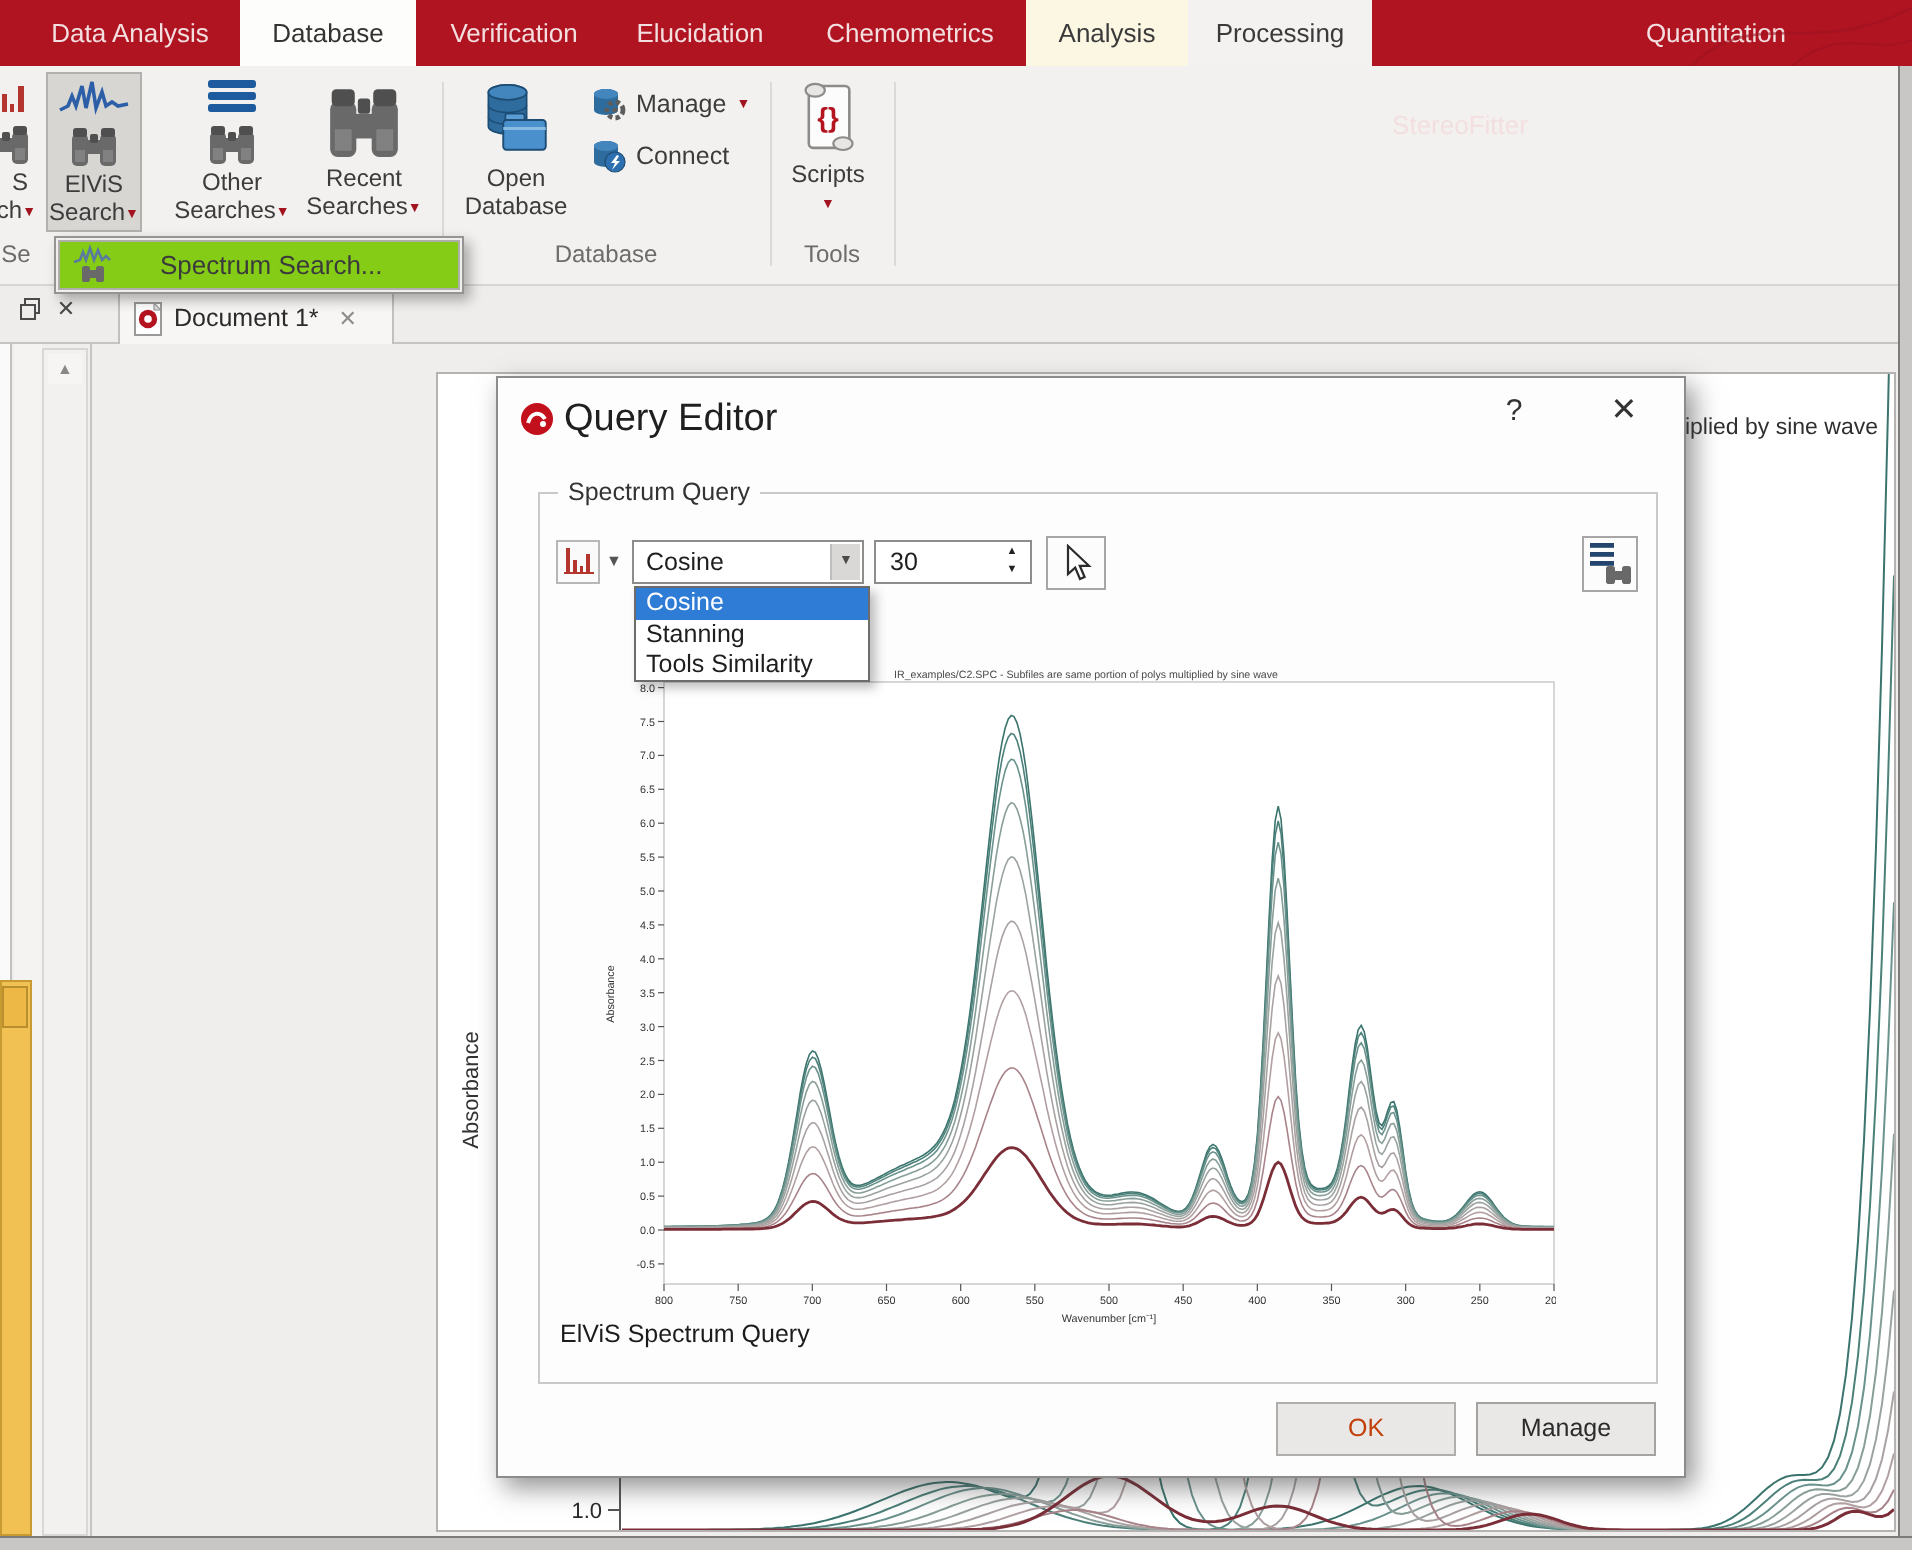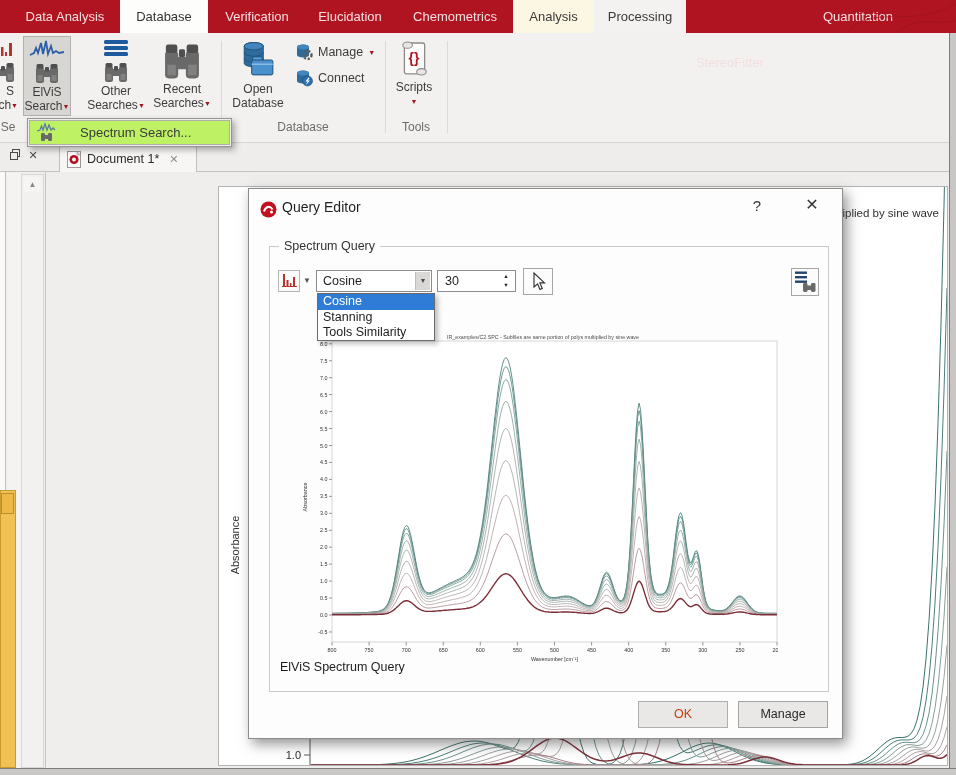--- a/index.html
+++ b/index.html
@@ -16,42 +16,42 @@
 .bigbtn.pressed{background:#d8d6d3;border:1px solid #b2b0ae}
 .bigbtn .ic{display:block;margin:2px auto 1px}
 .bb-lbl{line-height:13.5px}
 .caret{color:#a3121f;font-size:7px;vertical-align:1px}
 .grplabel{position:absolute;top:87px;font-size:12px;color:#6e6c6a;text-align:center;width:160px}
 .vsep{position:absolute;top:8px;height:92px;width:1px;background:#dcdad8}
 .smallbtn{position:absolute;display:flex;align-items:center;font-size:12.5px;color:#3c3c3c}
 #managebtn{left:294px;top:9px;height:20px}
 #connectbtn{left:294px;top:35px;height:20px}
 #popupmenu{position:absolute;left:27px;top:118px;width:205px;height:29px;background:#f0efed;border:1px solid #969492;box-shadow:3px 3px 6px rgba(0,0,0,.3);z-index:40}
-#popupitem{position:absolute;left:1px;top:1px;right:1px;bottom:1px;background:#bef264;border:1px solid #b0aeac;display:flex;align-items:center}
+#popupitem{position:absolute;left:1px;top:1px;right:1px;bottom:1px;background:#84cc16;border:1px solid #b0aeac;display:flex;align-items:center}
 #popupitem .lbl{font-size:13px;color:#3b3b3b;margin-left:24px}
 #popupitem svg{margin-left:6px}
 #tabrow{position:absolute;left:0;top:143px;width:949px;height:29px;background:#eeedec;border-bottom:1px solid #c6c4c2;z-index:3}
 .panelbtn{position:absolute;top:5px;width:14px;height:14px;color:#4a4a4a;font-size:11px;line-height:14px;text-align:center}
 #doctab{position:absolute;left:59px;top:2px;width:138px;height:27px;background:#f7f6f5;border:1px solid #c2c0be;border-bottom:none;display:flex;align-items:center}
 #doctab .lbl{font-size:12.5px;color:#2b2b2b;margin-left:6px}
 #doctab .x{margin-left:10px;color:#8f8d8b;font-size:11px}
 #content{position:absolute;left:0;top:172px;width:949px;height:596px}
 .lstrip1{position:absolute;left:0;top:0;width:6px;height:596px;background:#fafafa;border-right:1px solid #c2c0be}
 .lstrip2{position:absolute;left:7px;top:0;width:14px;height:596px;background:#f4f3f2}
 .lscroll{position:absolute;left:21px;top:2px;width:23px;height:594px;background:#f2f1f0;border:1px solid #d9d7d5}
 .lscroll .up{position:absolute;left:2px;top:2px;width:17px;height:15px;background:#f6f5f4;text-align:center;font-size:8px;color:#8a8886;line-height:15px}
 .lborder{position:absolute;left:45px;top:0;width:1px;height:596px;background:#c6c4c2}
 #yellowstrip{position:absolute;left:0;top:318px;width:16px;height:278px;background:#f2c153;border:1px solid #c79b32;z-index:6}
 #yellowstrip .notch{position:absolute;left:0;top:2px;width:13px;height:21px;background:#eeb847;border:1px solid #b98f2e}
 #chartpanel{position:absolute;left:218px;top:14px;width:730px;height:580px;background:#fff;border:1px solid #b5b3b1}
 #bgchart{position:absolute;left:0;top:0}
 #winborder-r{position:absolute;right:0;top:33px;width:7px;height:742px;background:#c9c7c5;border-left:1px solid #7e7c7a;z-index:8}
 #winborder-b{position:absolute;left:0;bottom:0;width:956px;height:7px;background:#c9c7c5;border-top:1px solid #7e7c7a;z-index:8}
 #dialog{position:absolute;left:248px;top:188px;width:595px;height:551px;background:#fdfdfd;border:1px solid #8e8c8a;box-shadow:4px 5px 12px rgba(60,60,60,.55);z-index:20}
-#dlg-title{position:absolute;left:33px;top:10px;font-size:14px;color:#1f1f1f}
+#dlg-title{position:absolute;left:33px;top:10px;font-size:19px;color:#1f1f1f}
 #dlg-help{position:absolute;left:498px;top:8px;font-size:15px;color:#333;width:20px;text-align:center}
 #dlg-close{position:absolute;left:552px;top:6px;font-size:16px;color:#333;width:22px;text-align:center}
 #groupbox{position:absolute;left:20px;top:57px;width:560px;height:446px;border:1px solid #cbc9c7}
 #gb-legend{position:absolute;left:9px;top:-8px;background:#fdfdfd;padding:0 5px;font-size:12.5px;color:#333}
 .ctl{position:absolute}
 #splitbtn{left:8px;top:23px;width:22px;height:22px;border:1px solid #b9b7b5;background:#fbfafa;text-align:center}
 #splitcaret{left:33px;top:29px;font-size:8px;color:#555}
 #combo{left:46px;top:23px;width:116px;height:22px;border:1px solid #8f8d8b;background:#fff;font-size:12.5px;color:#1e1e1e;line-height:20px}
 #combo .txt{margin-left:6px}
 #combo .btn{position:absolute;right:1px;top:1px;width:15px;height:18px;background:#d9d8d7;border-left:1px solid #bfbdbb;text-align:center;font-size:7px;color:#4a4a4a;line-height:18px}

